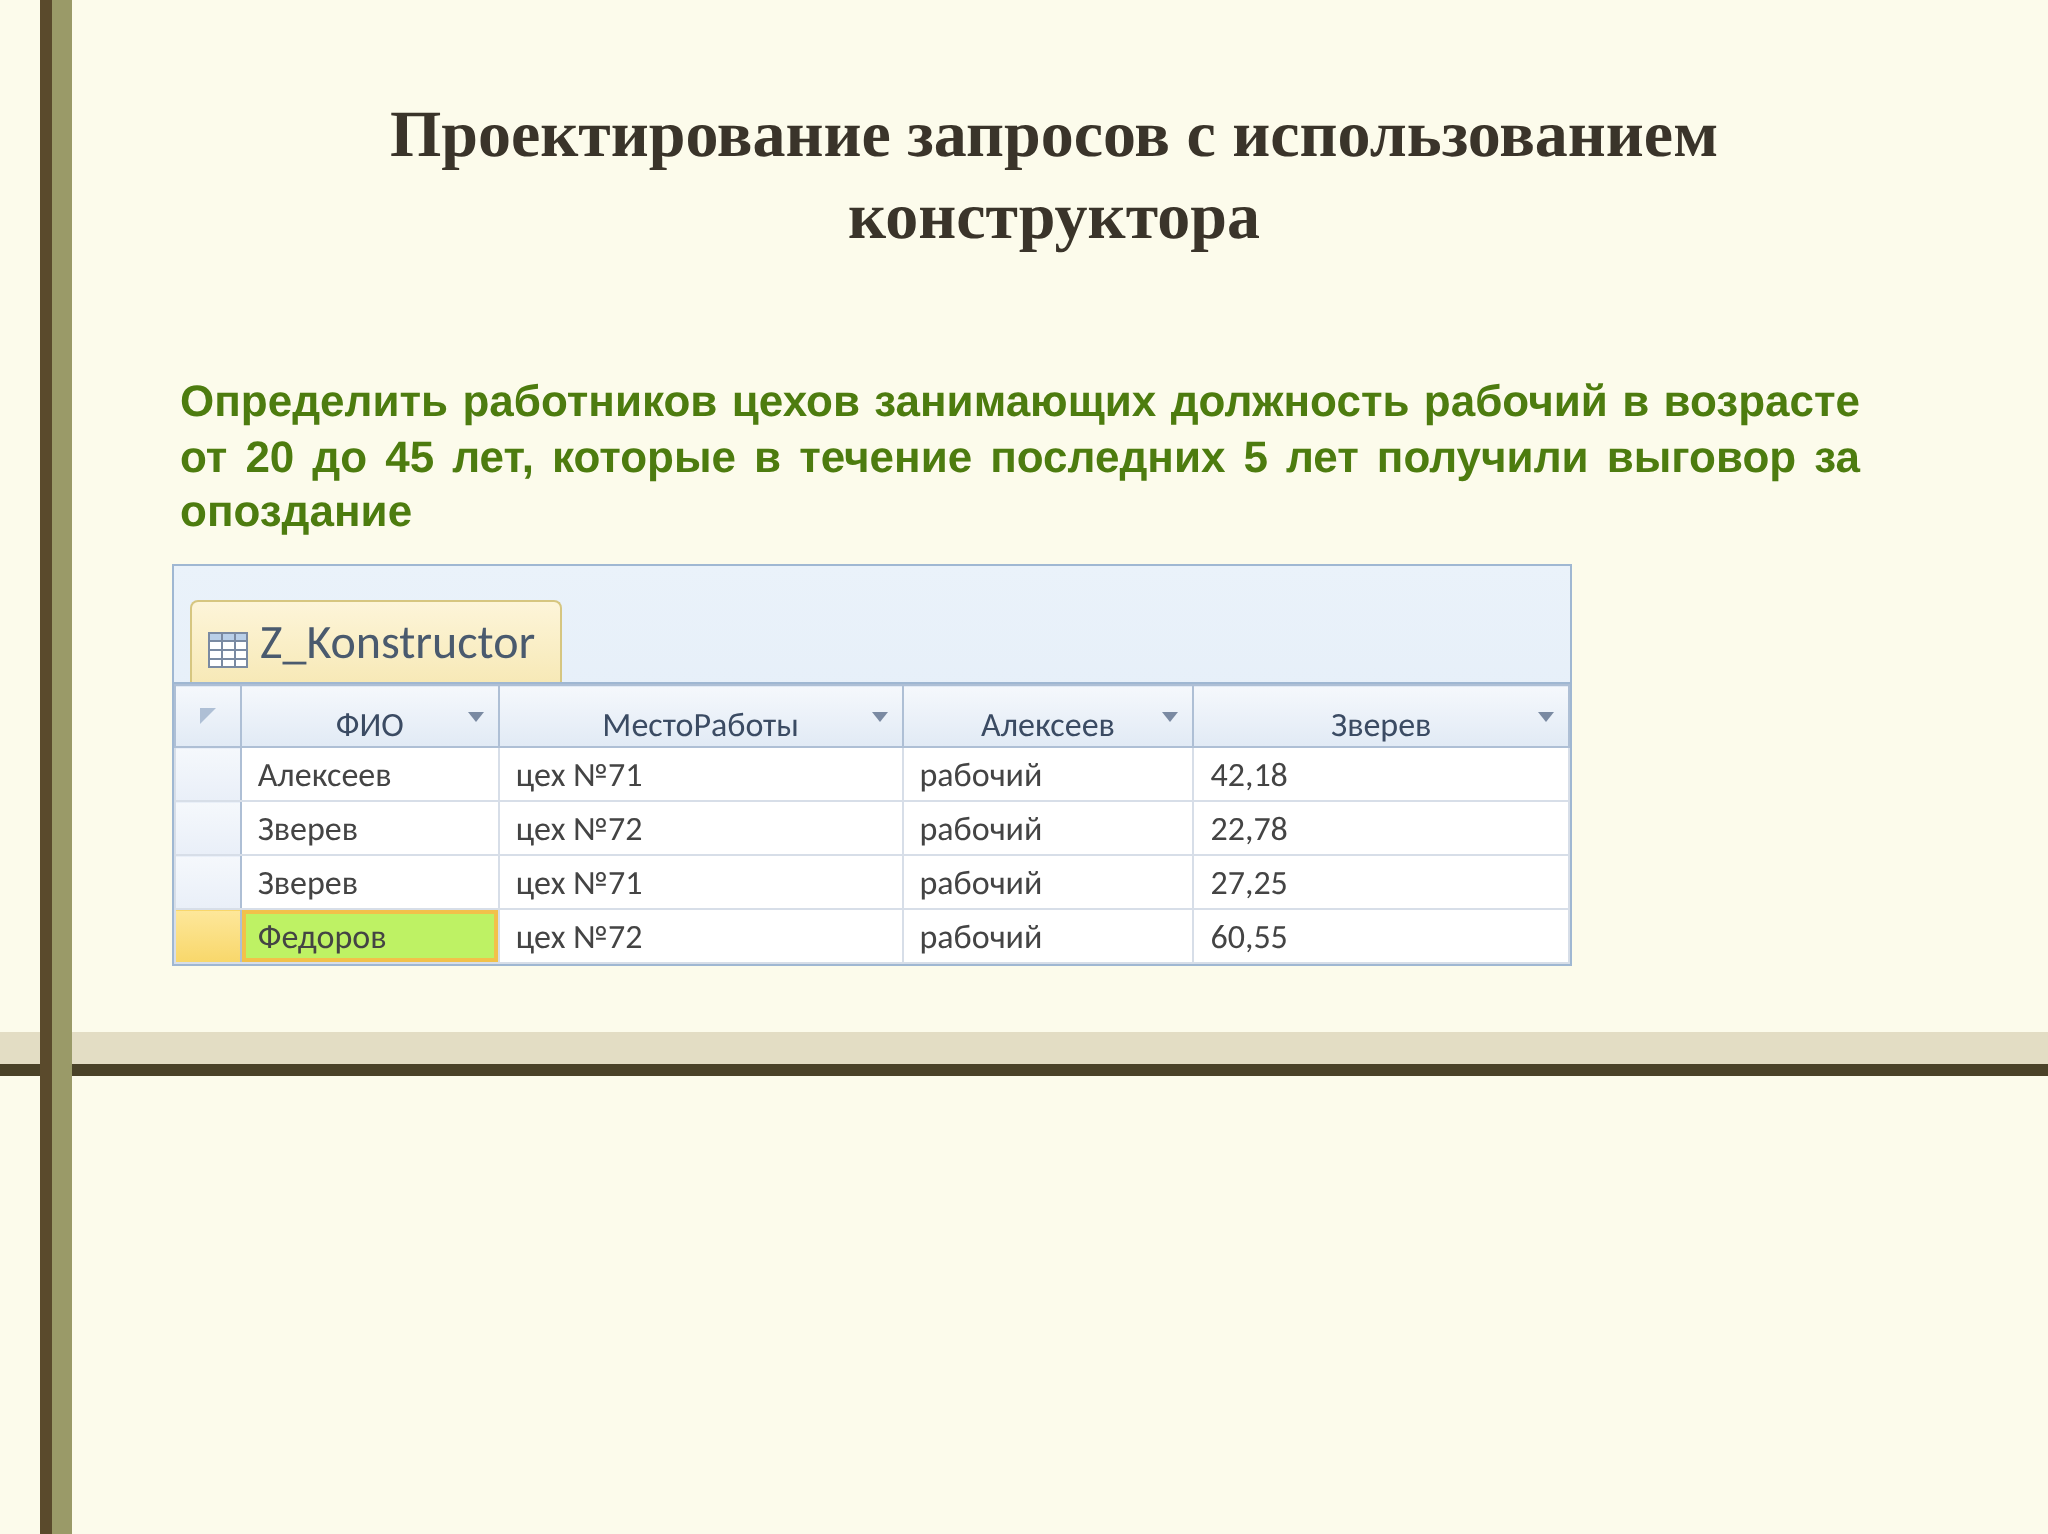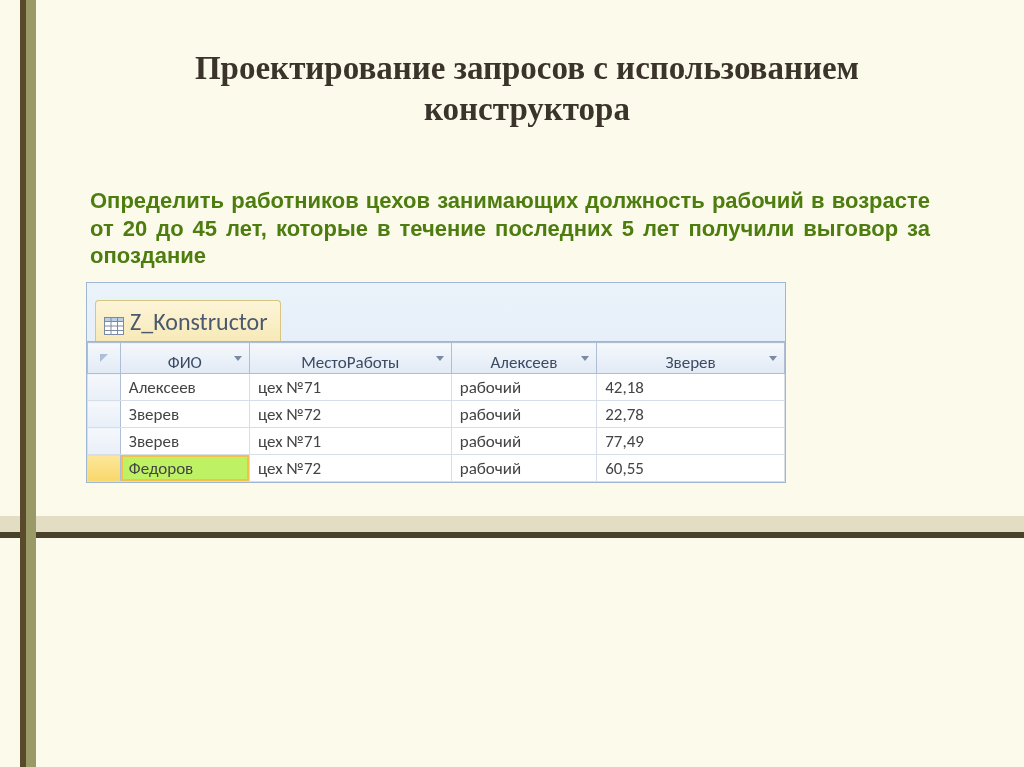--- a/index.html
+++ b/index.html
@@ -292,21 +292,21 @@
             <td>Зверев</td>
             <td>цех №72</td>
             <td>рабочий</td>
             <td>22,78</td>
           </tr>
           <tr>
             <td class="sel"></td>
             <td>Зверев</td>
             <td>цех №71</td>
             <td>рабочий</td>
-            <td>77,49</td>
+            <td>27,25</td>
           </tr>
           <tr class="active">
             <td class="sel"></td>
             <td class="fio">Федоров</td>
             <td>цех №72</td>
             <td>рабочий</td>
             <td>60,55</td>
           </tr>
         </tbody>
       </table>

